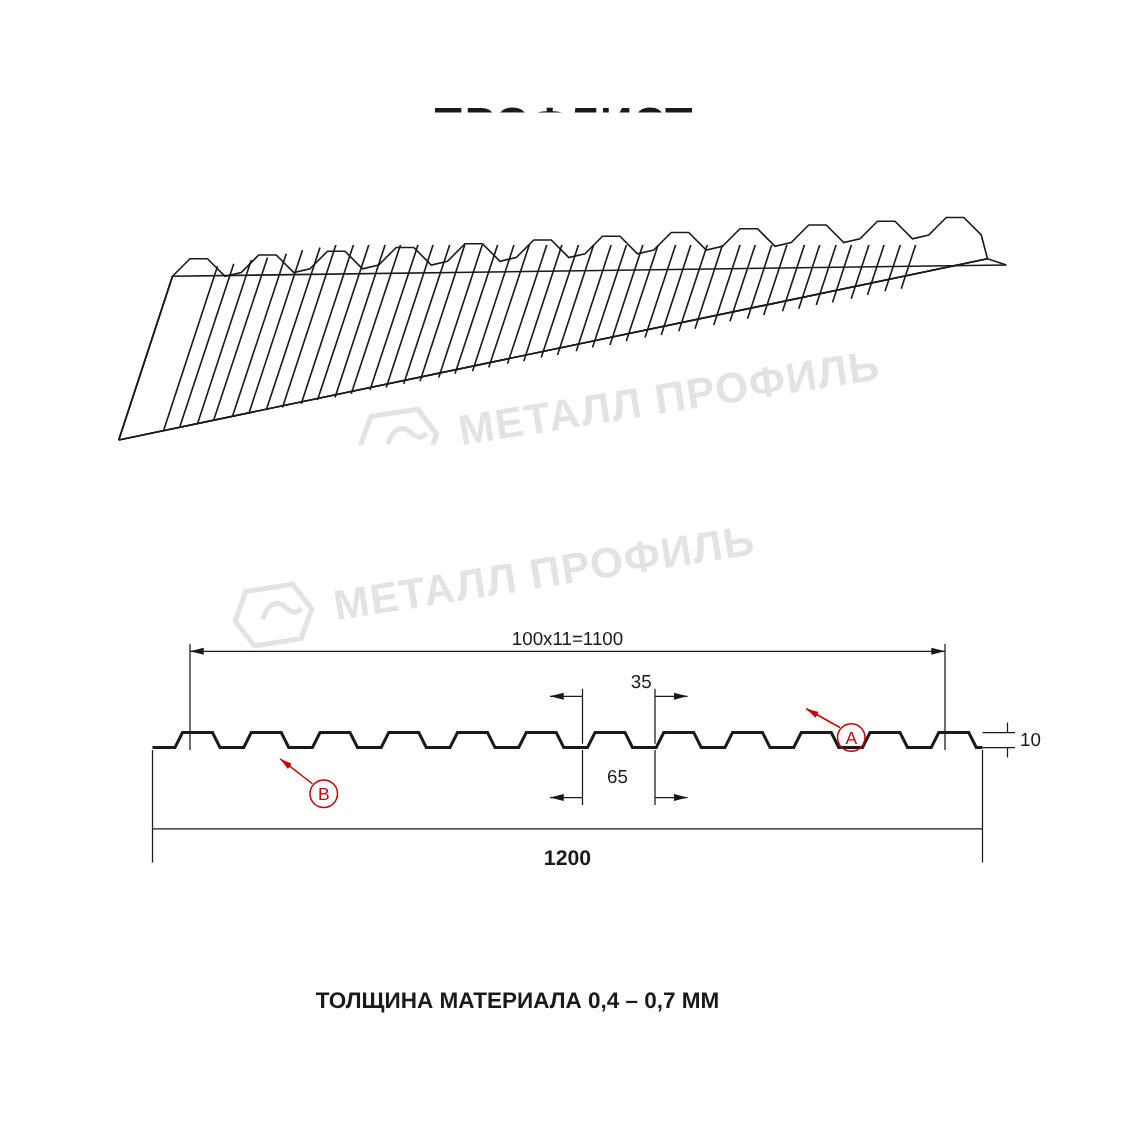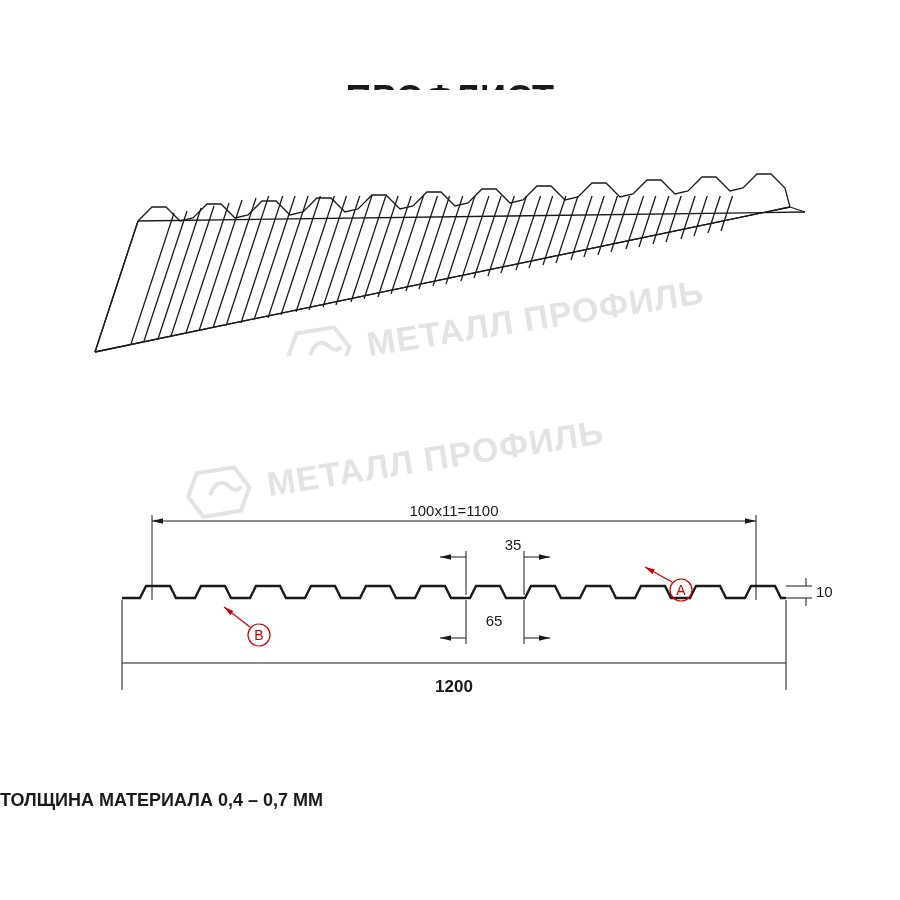--- a/index.html
+++ b/index.html
@@ -38,22 +38,23 @@
     left: 0;
     width: 900px;
     text-align: center;
     font-size: 19px;
     font-weight: bold;
     color: #1a1a1a;
   }
   .footer-note {
     position: absolute;
     top: 790px;
-    left: 0;
+    left: 12px;
     width: 804px;
+    text-align: center;
     font-size: 18px;
     font-weight: bold;
     color: #1a1a1a;
   }
   svg {
     position: absolute;
     left: 0;
     top: 0;
     overflow: visible;
   }

